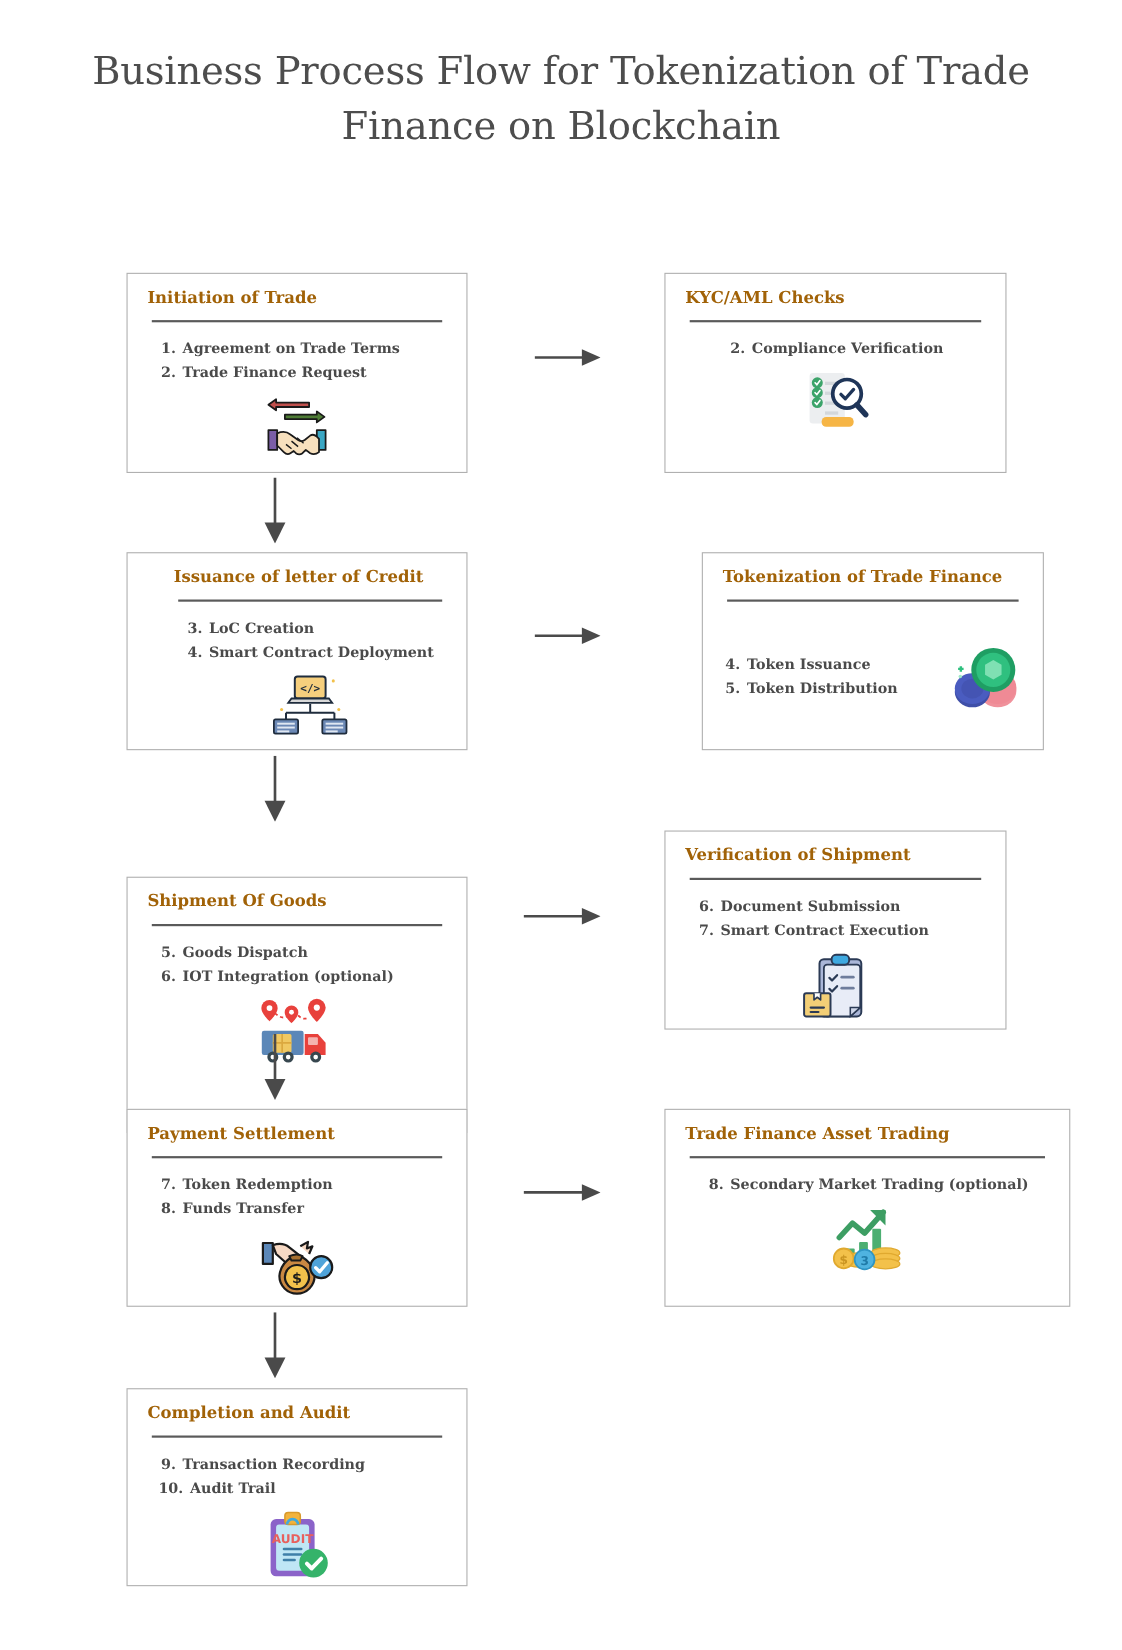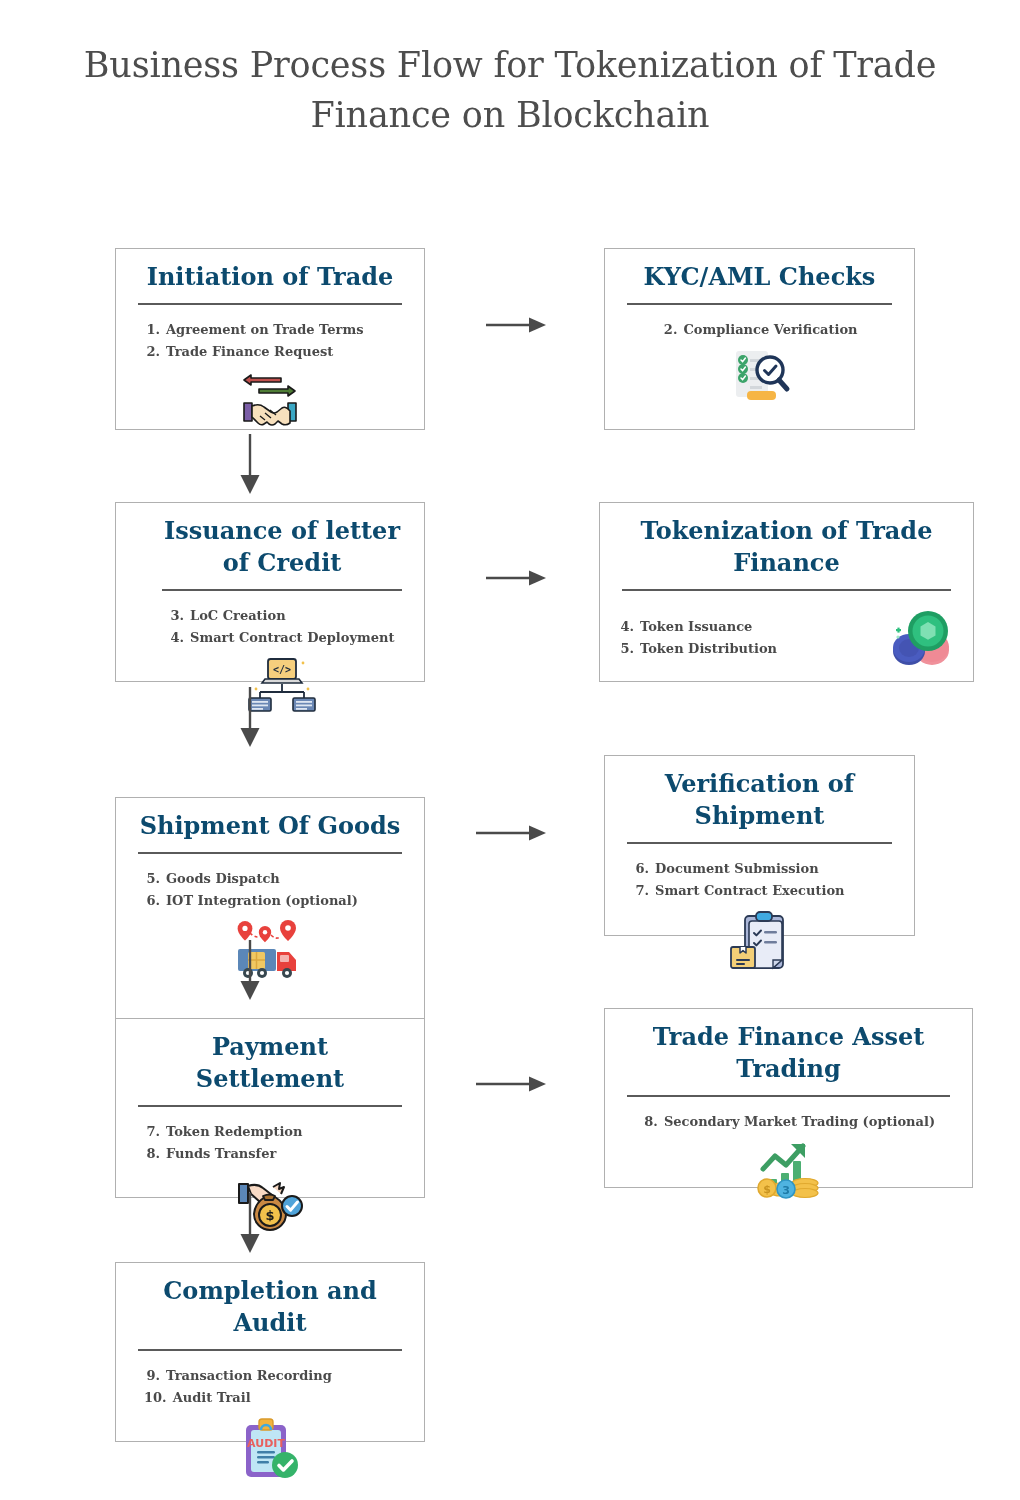--- a/index.html
+++ b/index.html
@@ -40,24 +40,24 @@
     position: absolute;
     background: #ffffff;
     border: 1px solid #b0b0b0;
     display: flex;
     flex-direction: column;
     padding: 12px 0 10px 0;
   }
   .node-title {
     font-family: "DejaVu Serif", "Liberation Serif", serif;
     font-weight: bold;
-    font-size: 24px;
+    font-size: 15px;
     line-height: 1.33;
-    color: #0c4a6e;
-    text-align: center;
+    color: #a16207;
+    text-align: left;
     padding: 0 18px;
     margin-bottom: 10px;
   }
   .node-divider {
     height: 0;
     border-top: 2px solid #5a5a5a;
     margin: 0 22px 14px 22px;
   }
 
   
@@ -216,21 +216,21 @@
         </g>
         <g fill="#f2c14b">
               <circle cx="10" cy="33" r="1.4"></circle>
               <circle cx="62" cy="33" r="1.4"></circle>
               <circle cx="57" cy="7" r="1.4"></circle>
             </g>
       </svg>
         </div>
       </div>
     </div>
-    <div class="node" style="left: 599px; top: 502px; width: 375px; height: 180px;">
+    <div class="node" style="left: 638px; top: 502px; width: 311px; height: 180px;">
       <div class="node-title">Tokenization of Trade Finance</div>
       <div class="node-divider"></div>
       <div class="node-body side">
         <ul class="steps" style="margin-left: 0px;">
           <li>
             <span class="num">4.</span>
             <span class="txt">Token Issuance</span>
           </li>
           <li>
             <span class="num">5.</span>
@@ -336,21 +336,21 @@
         <rect x="4" y="38" width="24" height="21" rx="2" fill="#f3cf77" stroke="#2b3a55" stroke-width="1.8"></rect>
         <path d="M13 38 v6 l3 -2.4 l3 2.4 v-6" fill="#ffffff" stroke="#2b3a55" stroke-width="1.5" stroke-linejoin="round"></path>
         <g fill="#2b3a55">
               <rect x="9" y="50" width="14" height="2" rx="1"></rect>
               <rect x="9" y="54" width="9" height="2" rx="1"></rect>
             </g>
       </svg>
         </div>
       </div>
     </div>
-    <div class="node" style="left: 115px; top: 1008px; width: 310px; height: 180px; margin-top: 10px;">
+    <div class="node" style="left: 115px; top: 1008px; width: 310px; height: 180px;">
       <div class="node-title">Payment Settlement</div>
       <div class="node-divider"></div>
       <div class="node-body">
         <ul class="steps block-left">
           <li>
             <span class="num">7.</span>
             <span class="txt">Token Redemption</span>
           </li>
           <li>
             <span class="num">8.</span>

